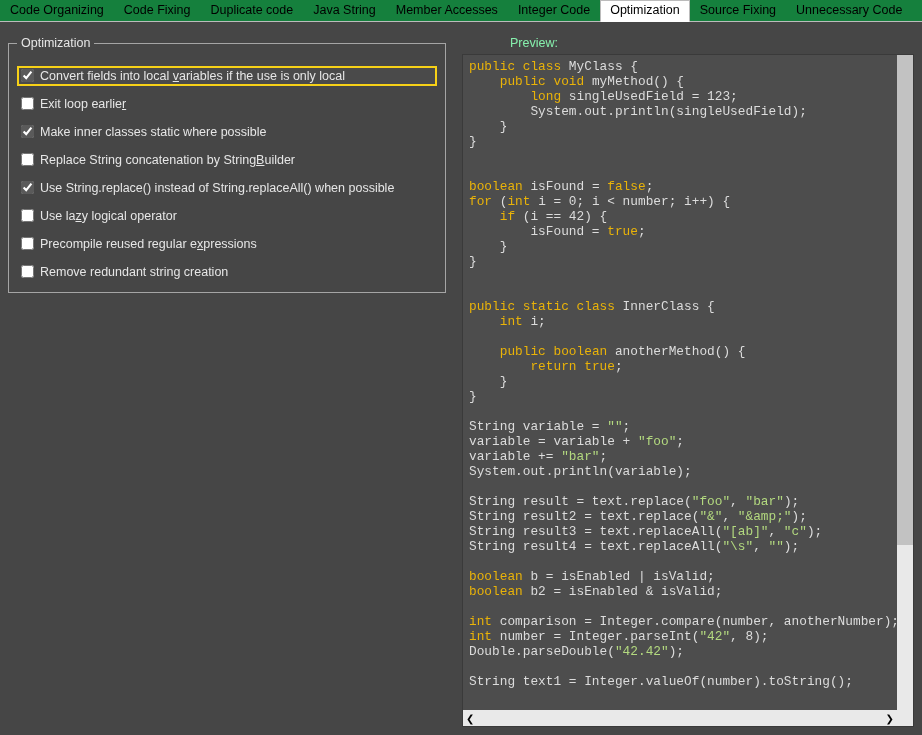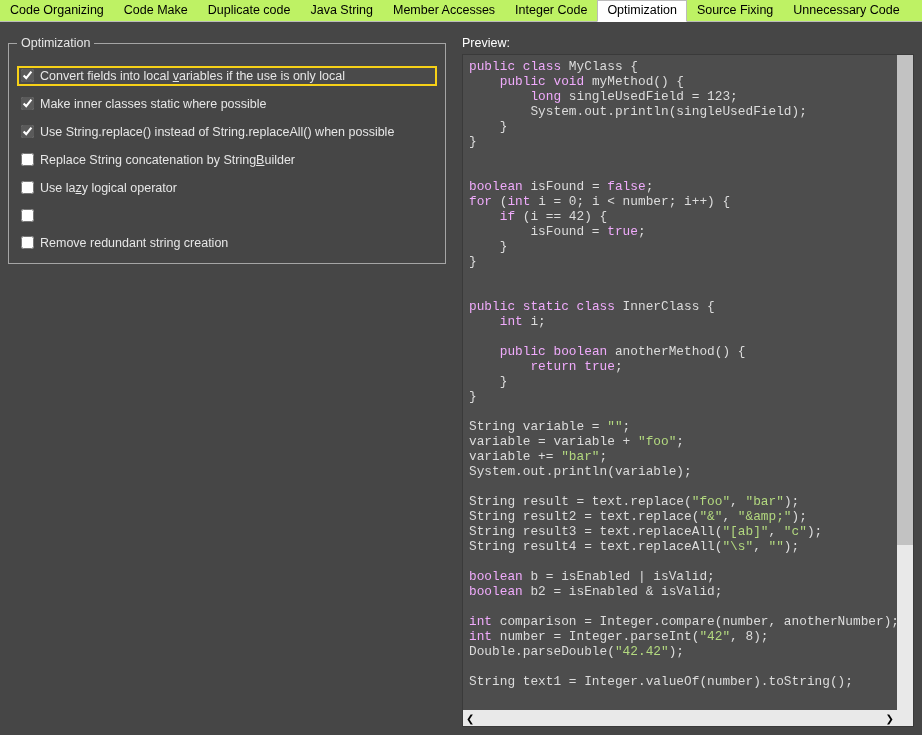--- a/index.html
+++ b/index.html
@@ -7,21 +7,21 @@
     font-family: "Segoe UI", Tahoma, sans-serif;
     font-size: 12.5px;
     background: #fff;
     color: #000;
     width: 922px;
     height: 735px;
     overflow: hidden;
   }
   .tabstrip {
     display: flex;
-    background: #bef264;
+    background: #15803d;
     border-bottom: 1px solid #bbb;
   }
   .tab {
     padding: 2px 9px 3px 9px;
     border: 1px solid transparent;
     cursor: pointer;
     font-size: 12.5px;
   }
   .tab.active {
     background: #fff;
@@ -75,22 +75,23 @@
     height: 13px;
     accent-color: #5a5a5a;
     cursor: pointer;
     margin-left: 2px;
   }
   .opt-row label {
     cursor: pointer;
   }
   .under { text-decoration: underline; }
   .preview-label {
-    color: #ffffff;
+    color: #86efac;
     margin-bottom: 4px;
+    margin-left: 48px;
   }
   .preview-box {
     flex: 1;
     background: #4d4d4d;
     border: 1px solid #3a3a3a;
     position: relative;
     overflow: hidden;
   }
   .preview-scroll {
     position: absolute;
@@ -100,21 +101,21 @@
     overflow: hidden;
     padding: 4px 6px;
   }
   pre.code {
     font-family: Consolas, "Courier New", monospace;
     font-size: 12.8px;
     line-height: 15px;
     color: #dcdcdc;
     white-space: pre;
   }
-  .k { color: #f0abfc; }   
+  .k { color: #eab308; }   
   .s { color: #b3d97f; }   
   .v-scrollbar {
     position: absolute;
     top: 0; right: 0;
     width: 16px;
     bottom: 16px;
     background: #e9e9e9;
   }
   .v-thumb {
     position: absolute;
@@ -145,58 +146,63 @@
     right: 0; bottom: 0;
     width: 16px; height: 16px;
     background: #e9e9e9;
   }
 </style>
 </head>
 <body>
 
 <div class="tabstrip">
     <div class="tab">Code Organizing</div>
-    <div class="tab">Code Make</div>
+    <div class="tab">Code Fixing</div>
     <div class="tab">Duplicate code</div>
     <div class="tab">Java String</div>
     <div class="tab">Member Accesses</div>
     <div class="tab">Integer Code</div>
     <div class="tab active">Optimization</div>
     <div class="tab">Source Fixing</div>
     <div class="tab">Unnecessary Code</div>
   </div>
 
 <div class="dark-area">
 
   <div class="left-col">
     <fieldset class="opt">
       <legend>Optimization</legend>
       <div class="opt-items">
           <div class="opt-row highlight">
             <input type="checkbox" checked="" style="">
             <label>Convert fields into local <span class="under">v</span>ariables if the use is only local</label>
           </div>
           <div class="opt-row">
+            <input type="checkbox" style="">
+            <label>Exit loop earlie<span class="under">r</span></label>
+          </div>
+          <div class="opt-row">
             <input type="checkbox" checked="" style="">
             <label>Make inner classes static where possible</label>
           </div>
           <div class="opt-row">
+            <input type="checkbox" style="">
+            <label>Replace String concatenation by String<span class="under">B</span>uilder</label>
+          </div>
+          <div class="opt-row">
             <input type="checkbox" checked="" style="">
             <label>Use String.replace() instead of String.replaceAll() when possible</label>
           </div>
           <div class="opt-row">
             <input type="checkbox" style="">
-            <label>Replace String concatenation by String<span class="under">B</span>uilder</label>
-          </div>
-          <div class="opt-row">
-            <input type="checkbox" style="">
             <label>Use la<span class="under">z</span>y logical operator</label>
           </div>
           <div class="opt-row">
             <input type="checkbox" style="">
+            <label>Precompile reused regular e<span class="under">x</span>pressions</label>
           </div>
           <div class="opt-row">
             <input type="checkbox" style="">
             <label>Remove redundant string creation</label>
           </div>
         </div>
     </fieldset>
   </div>
 
   <div class="right-col">

